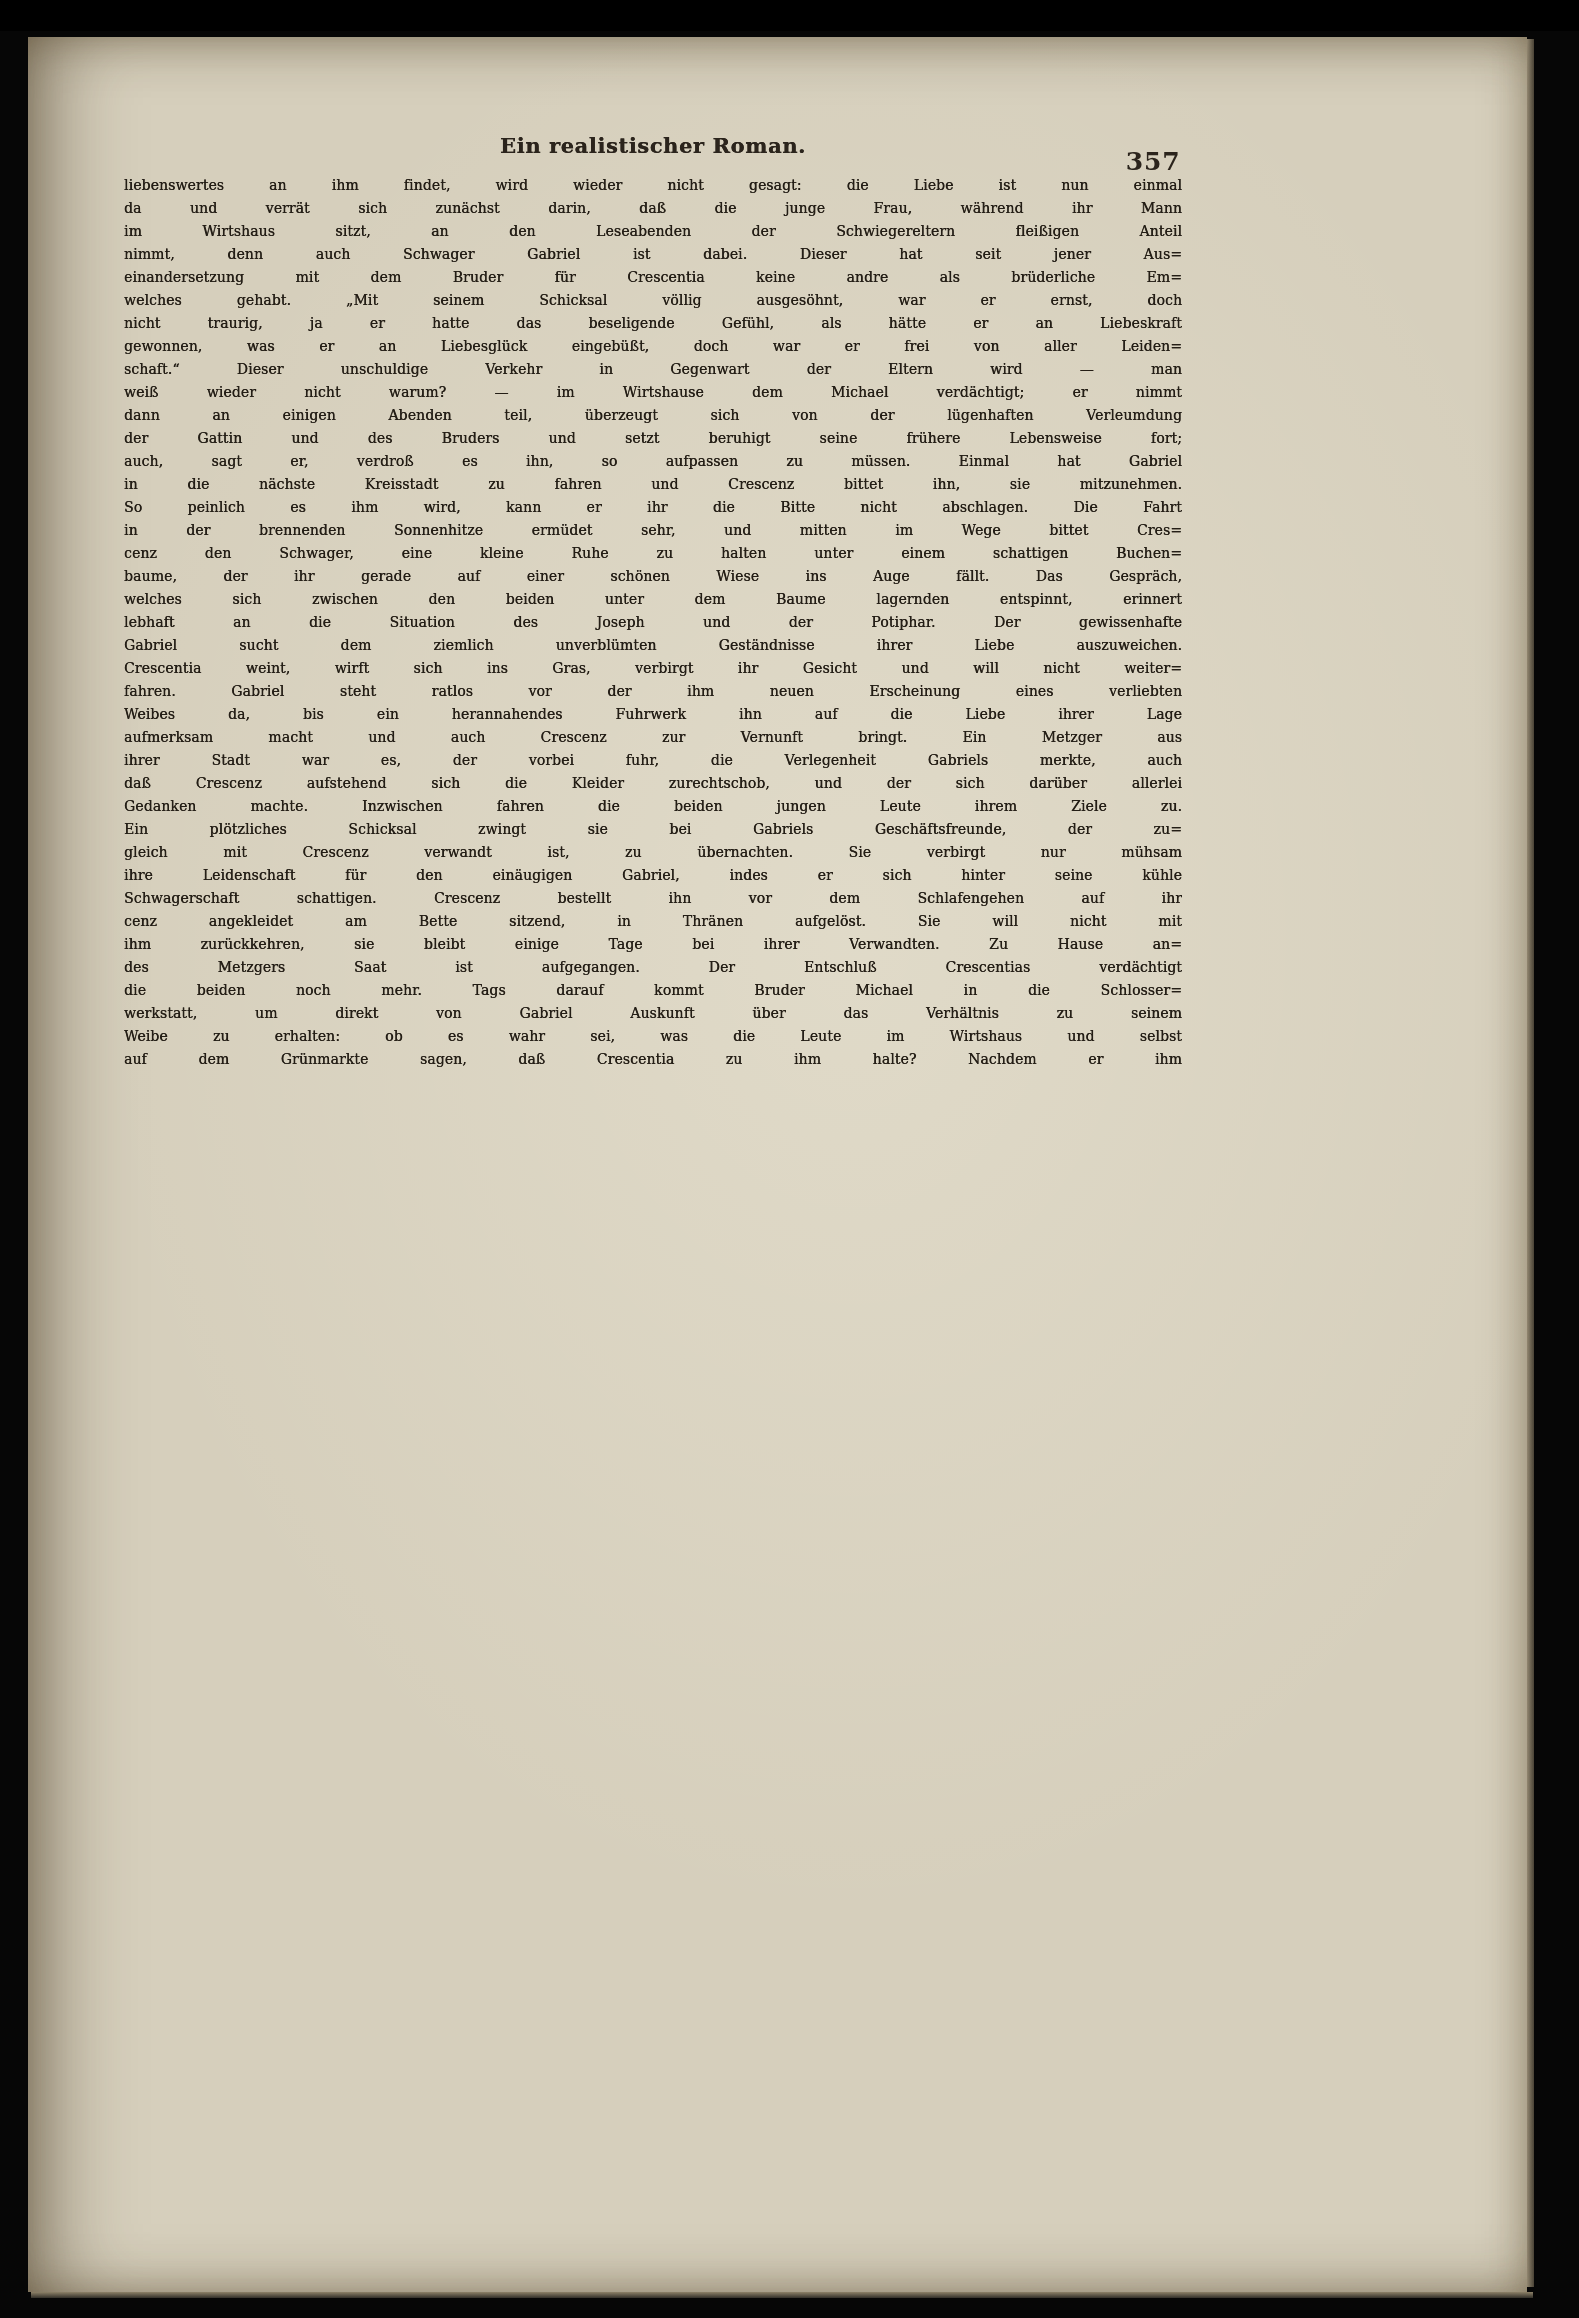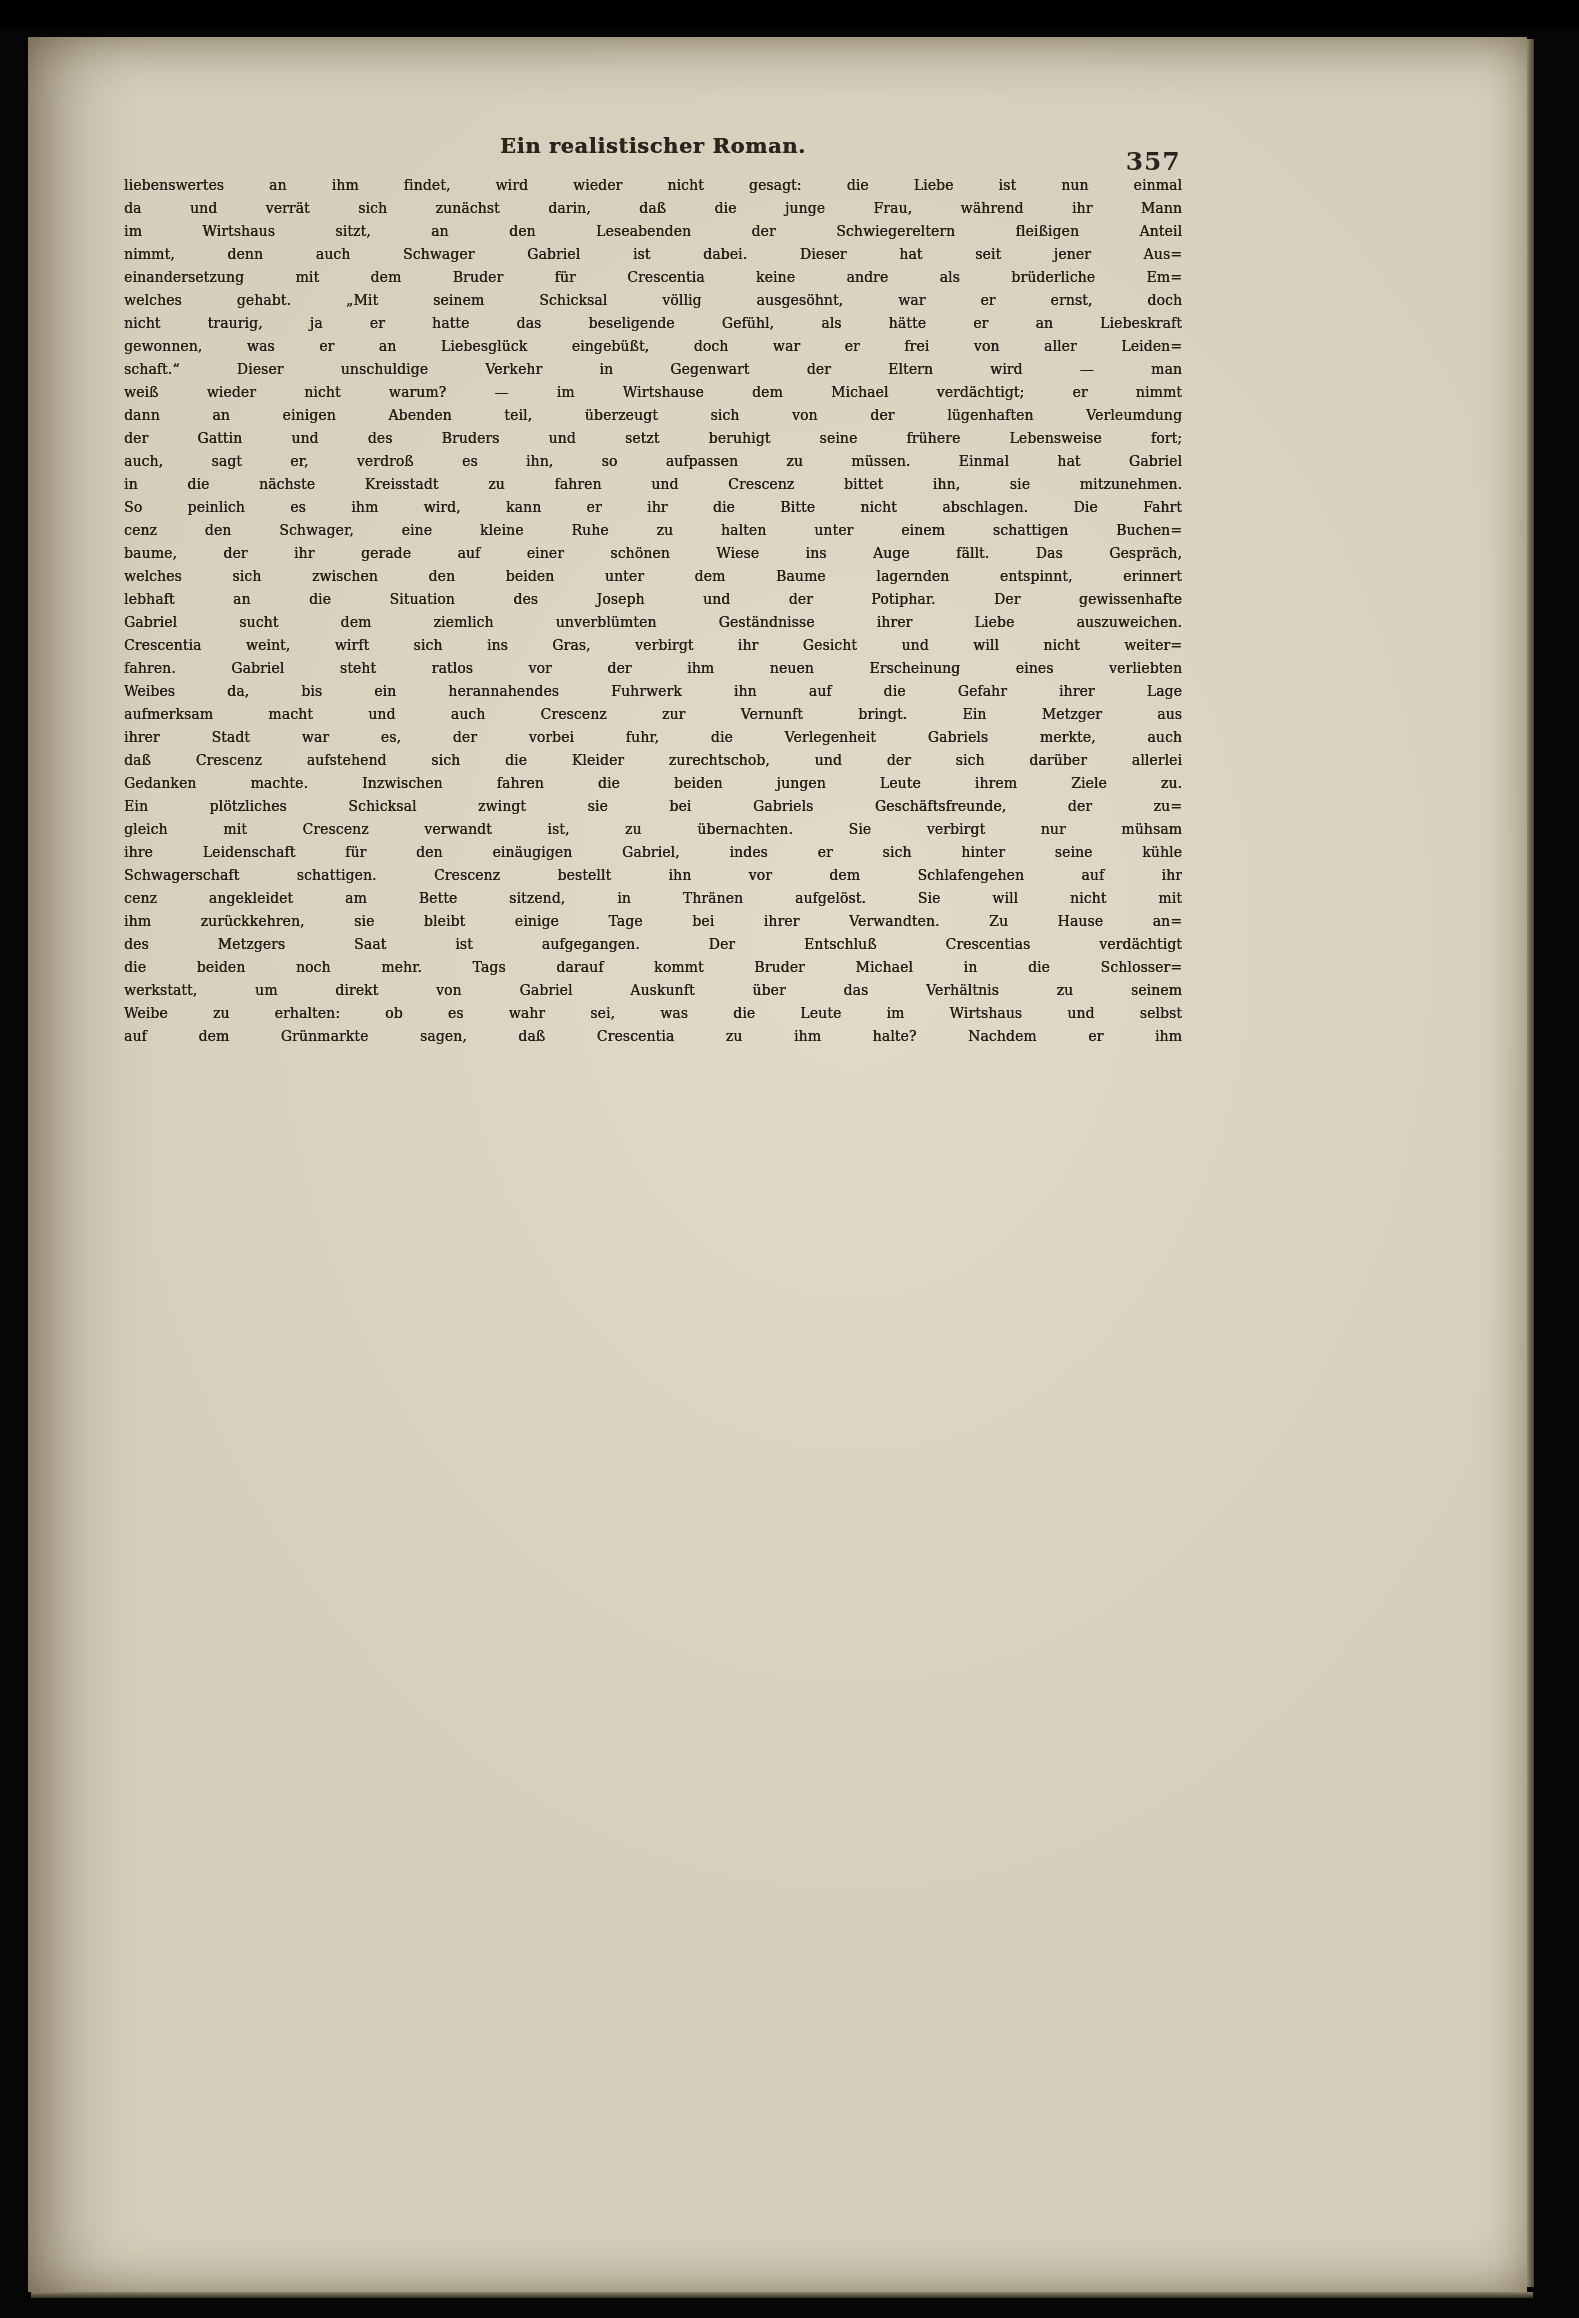--- a/index.html
+++ b/index.html
@@ -118,28 +118,29 @@
         <div class="text-line">welches gehabt. „Mit seinem Schicksal völlig ausgesöhnt, war er ernst, doch</div>
         <div class="text-line">nicht traurig, ja er hatte das beseligende Gefühl, als hätte er an Liebeskraft</div>
         <div class="text-line">gewonnen, was er an Liebesglück eingebüßt, doch war er frei von aller Leiden=</div>
         <div class="text-line">schaft.“ Dieser unschuldige Verkehr in Gegenwart der Eltern wird — man</div>
         <div class="text-line">weiß wieder nicht warum? — im Wirtshause dem Michael verdächtigt; er nimmt</div>
         <div class="text-line">dann an einigen Abenden teil, überzeugt sich von der lügenhaften Verleumdung</div>
         <div class="text-line">der Gattin und des Bruders und setzt beruhigt seine frühere Lebensweise fort;</div>
         <div class="text-line">auch, sagt er, verdroß es ihn, so aufpassen zu müssen. Einmal hat Gabriel</div>
         <div class="text-line">in die nächste Kreisstadt zu fahren und Crescenz bittet ihn, sie mitzunehmen.</div>
         <div class="text-line">So peinlich es ihm wird, kann er ihr die Bitte nicht abschlagen. Die Fahrt</div>
+        <div class="text-line">in der brennenden Sonnenhitze ermüdet sehr, und mitten im Wege bittet Cres=</div>
         <div class="text-line">cenz den Schwager, eine kleine Ruhe zu halten unter einem schattigen Buchen=</div>
         <div class="text-line">baume, der ihr gerade auf einer schönen Wiese ins Auge fällt. Das Gespräch,</div>
         <div class="text-line">welches sich zwischen den beiden unter dem Baume lagernden entspinnt, erinnert</div>
         <div class="text-line">lebhaft an die Situation des Joseph und der Potiphar. Der gewissenhafte</div>
         <div class="text-line">Gabriel sucht dem ziemlich unverblümten Geständnisse ihrer Liebe auszuweichen.</div>
         <div class="text-line">Crescentia weint, wirft sich ins Gras, verbirgt ihr Gesicht und will nicht weiter=</div>
         <div class="text-line">fahren. Gabriel steht ratlos vor der ihm neuen Erscheinung eines verliebten</div>
-        <div class="text-line">Weibes da, bis ein herannahendes Fuhrwerk ihn auf die Gefahr ihrer Lage</div>
+        <div class="text-line">Weibes da, bis ein herannahendes Fuhrwerk ihn auf die Liebe ihrer Lage</div>
         <div class="text-line">aufmerksam macht und auch Crescenz zur Vernunft bringt. Ein Metzger aus</div>
         <div class="text-line">ihrer Stadt war es, der vorbei fuhr, die Verlegenheit Gabriels merkte, auch</div>
         <div class="text-line">daß Crescenz aufstehend sich die Kleider zurechtschob, und der sich darüber allerlei</div>
         <div class="text-line">Gedanken machte. Inzwischen fahren die beiden jungen Leute ihrem Ziele zu.</div>
         <div class="text-line">Ein plötzliches Schicksal zwingt sie bei Gabriels Geschäftsfreunde, der zu=</div>
         <div class="text-line">gleich mit Crescenz verwandt ist, zu übernachten. Sie verbirgt nur mühsam</div>
         <div class="text-line">ihre Leidenschaft für den einäugigen Gabriel, indes er sich hinter seine kühle</div>
         <div class="text-line">Schwagerschaft schattigen. Crescenz bestellt ihn vor dem Schlafengehen auf ihr</div>
         <div class="text-line">cenz angekleidet am Bette sitzend, in Thränen aufgelöst. Sie will nicht mit</div>
         <div class="text-line">ihm zurückkehren, sie bleibt einige Tage bei ihrer Verwandten. Zu Hause an=</div>

